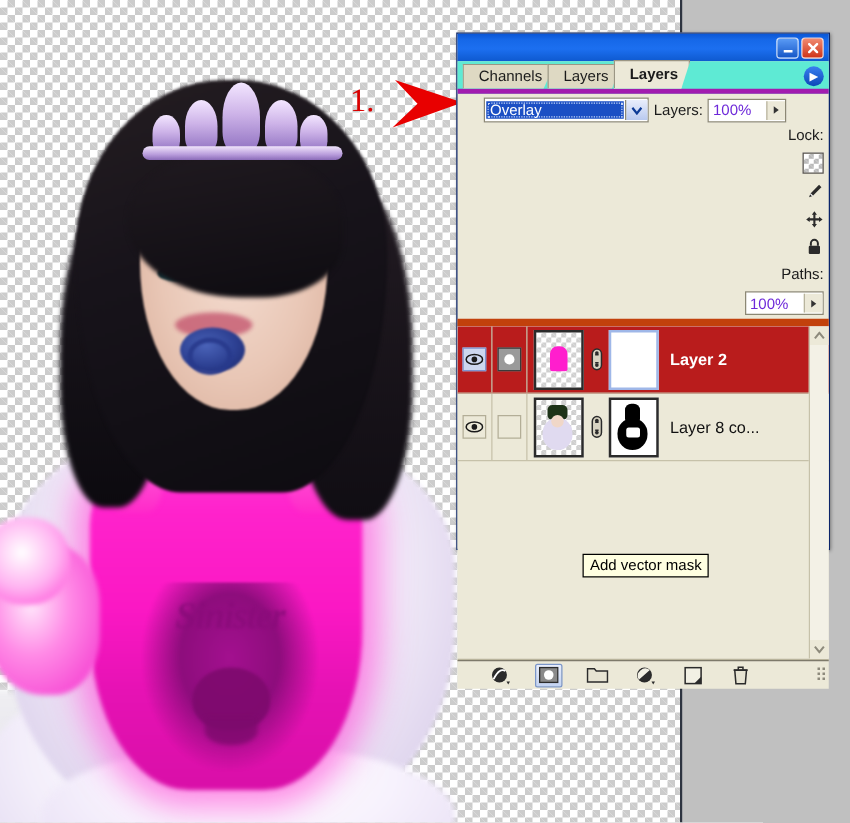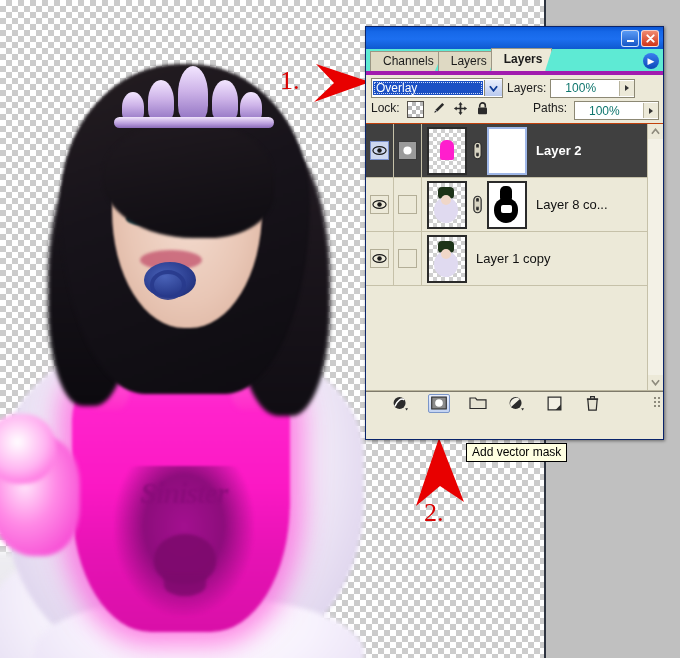--- a/index.html
+++ b/index.html
@@ -212,50 +212,51 @@
     background:#ece9d8;font-weight:bold;z-index:3;height:21px;line-height:21px;
     border-bottom:1px solid #ece9d8;
   }
   #tab-arrow{
     position:absolute;right:4px;bottom:2px;width:16px;height:16px;border-radius:50%;
     background:linear-gradient(180deg,#3a7ff0,#0c49b8);
     color:#fff;font-size:9px;display:flex;align-items:center;justify-content:center;
   }
 
   .row-blend{
-    display:flex;align-items:center;padding:3px 4px 2px 5px;gap:4px;
+    display:flex;align-items:center;padding:3px 4px 2px 5px;gap:4px;margin-left:16px;
   }
   #blend-select{
     width:130px;height:18px;display:flex;align-items:center;
     border:1px solid #8c8874;background:#fff;position:relative;
   }
   #blend-value{
     flex:1;height:14px;margin:1px;background:#1b4fc4;color:#fff;
     font-size:12px;line-height:14px;padding-left:3px;
     outline:1px dotted #c8d6f5;outline-offset:-2px;
     white-space:nowrap;overflow:hidden;
   }
   #blend-caret{
     width:17px;height:16px;background:linear-gradient(180deg,#e9eefc,#b9c9ef);
     border-left:1px solid #8c8874;display:flex;align-items:center;justify-content:center;
     font-size:9px;color:#123a8c;
   }
   .fld-label{font-size:12px;color:#1b1b1b;}
   .num-field{
     height:17px;border:1px solid #8c8874;background:#fff;display:flex;align-items:center;
   }
-  .num-val{font-size:12px;padding:0 14px;color:#0f766e;min-width:40px;text-align:left;}
+  .num-val{font-size:12px;padding:0 3px;color:#6d28d9;min-width:40px;text-align:left;}
   .num-arrow{
     width:14px;height:15px;background:#ece9d8;border-left:1px solid #b8b49e;
     display:flex;align-items:center;justify-content:center;font-size:9px;color:#333;
   }
 
   .row-lock{
-    display:flex;align-items:flex-start;padding:1px 4px 3px 5px;gap:7px;
-    border-bottom:1px solid #c2410c;
+    display:flex;align-items:flex-end;padding:1px 4px 3px 5px;gap:7px;
+    border-bottom:6px solid #c2410c;
+    flex-direction:column;
   }
   .lock-icon{
     width:15px;height:15px;display:flex;align-items:center;justify-content:center;
   }
   #lock-trans{
     background-color:#fff;
     background-image:
       linear-gradient(45deg,#b9b9b9 25%,transparent 25%,transparent 75%,#b9b9b9 75%),
       linear-gradient(45deg,#b9b9b9 25%,transparent 25%,transparent 75%,#b9b9b9 75%);
     background-size:8px 8px;background-position:0 0,4px 4px;
@@ -264,21 +265,21 @@
 
   #layer-list{
     position:relative;height:266px;background:#ece9d8;overflow:hidden;
     border-bottom:1px solid #b9b49c;
   }
   .layer-row{
     display:flex;align-items:center;height:53px;
     border-bottom:1px solid #c6c1a9;
     position:relative;
   }
-  .layer-row.selected{background:#404040;}
+  .layer-row.selected{background:#b91c1c;}
   .col-eye{
     width:27px;height:100%;display:flex;align-items:center;justify-content:center;
     border-right:1px solid #c6c1a9;
   }
   .col-link{
     width:27px;height:100%;display:flex;align-items:center;justify-content:center;
     border-right:1px solid #c6c1a9;
   }
   .eye-box,.link-box{
     width:17px;height:17px;border:1px solid #b3ae97;background:#ece9d8;
@@ -530,41 +531,20 @@
         </div>
         <div class="thumb">
           <div style="position:absolute;left:11px;top:3px;width:12px;height:14px;background:#000;border-radius:5px 5px 2px 2px;"></div>
           <div style="position:absolute;left:5px;top:15px;width:24px;height:25px;background:#000;border-radius:46% 46% 50% 50%;"></div>
           <div style="position:absolute;left:12px;top:22px;width:11px;height:8px;background:#fff;border-radius:2px;"></div>
         </div>
       </div>
       <div class="layer-name">Layer 8 co...</div>
     </div>
 
-    <div class="layer-row">
-      <div class="col-eye">
-        <div class="eye-box">
-          <svg width="15" height="11" viewBox="0 0 16 11">
-            <ellipse cx="8" cy="5.5" rx="7" ry="4.2" fill="none" stroke="#1a1a1a" stroke-width="1.3"></ellipse>
-            <circle cx="8" cy="5.5" r="2.4" fill="#1a1a1a"></circle>
-          </svg>
-        </div>
-      </div>
-      <div class="col-link">
-        <div class="link-box"></div>
-      </div>
-      <div class="thumbs">
-        <div class="thumb checker">
-          <div style="position:absolute;left:9px;top:4px;width:16px;height:12px;background:#1d3318;border-radius:4px;"></div>
-          <div style="position:absolute;left:5px;top:14px;width:24px;height:26px;background:#e0daf0;border-radius:50% 50% 48% 48%;"></div>
-          <div style="position:absolute;left:12px;top:12px;width:10px;height:10px;background:#f0d7c8;border-radius:50%;"></div>
-        </div>
-      </div>
-      <div class="layer-name">Layer 1 copy</div>
-    </div>
 
 
 
     <div id="list-scrollbar">
       <div class="sb-arrow" id="sb-up">
         <svg width="9" height="7" viewBox="0 0 10 7">
             <path d="M1 6 L5 1 L9 6" stroke="#8d8a7c" stroke-width="1.8" fill="none"></path>
           </svg>
       </div>
       <div class="sb-arrow" id="sb-down">

